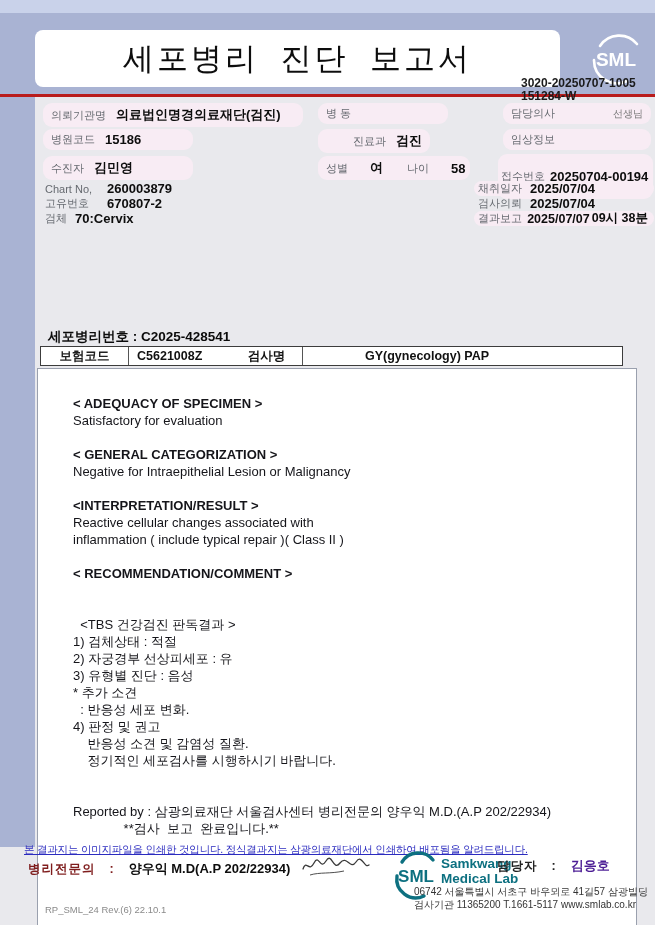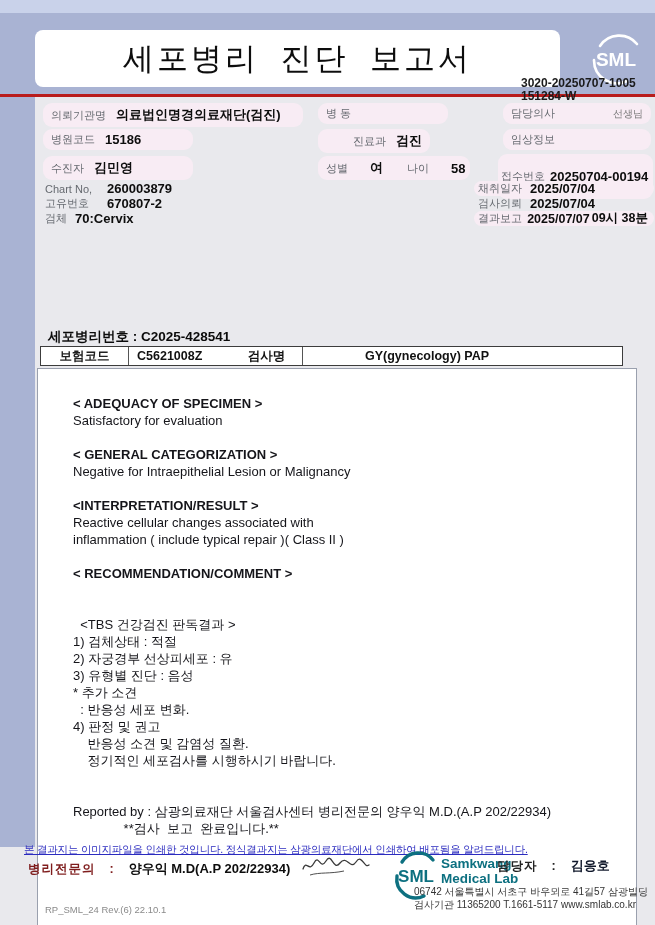--- a/index.html
+++ b/index.html
@@ -70,21 +70,21 @@
   .notice {
     position:absolute; left:24px; top:843px; font-size:10.5px; color:#2b2bbf;
     text-decoration:underline; letter-spacing:-0.2px; white-space:nowrap;
   }
   .sign-row { position:absolute; left:28px; top:859px; display:flex; align-items:center; gap:14px; }
   .sign-row .rlabel { font-size:12.5px; font-weight:600; color:#7f1d1d; letter-spacing:1px; }
   .sign-row .rvalue { font-size:13px; font-weight:bold; color:#0d0d0d; }
   .signature { margin-left:-4px; margin-top:-6px; }
   .staff-row { position:absolute; left:497px; top:857px; display:flex; align-items:center; gap:14px; z-index:4; }
   .staff-row .rlabel { font-size:12.5px; font-weight:600; color:#222; letter-spacing:1px; }
-  .staff-row .rvalue { font-size:13px; font-weight:600; color:#0f172a; }
+  .staff-row .rvalue { font-size:13px; font-weight:600; color:#4c1d95; }
   .logo-bottom { position:absolute; left:391px; top:850px; }
   .labname { position:absolute; left:441px; top:856px; font-size:13.5px; font-weight:bold; color:#0d7080; line-height:15px; }
   .address { position:absolute; left:414px; top:885px; font-size:10px; color:#333; white-space:nowrap; }
   .orgline { position:absolute; left:414px; top:898px; font-size:10px; color:#333; white-space:nowrap; }
   .form-no { position:absolute; left:45px; top:904px; font-size:9.5px; color:#8a8a8a; }
 </style>
 </head>
 <body>
 
 <div class="page">

